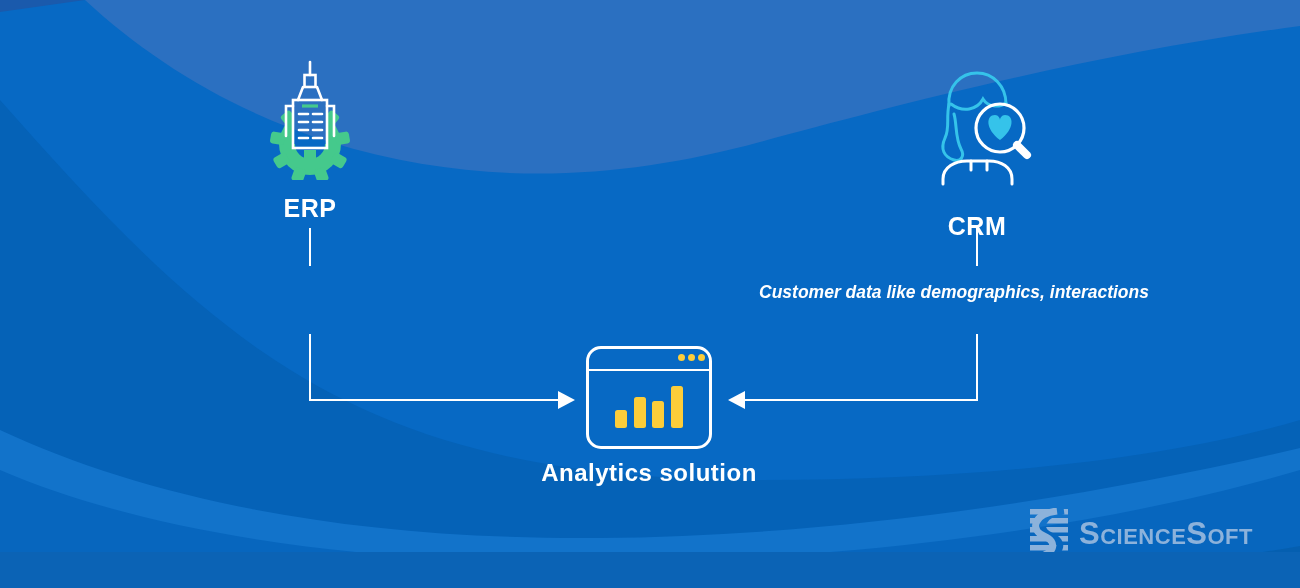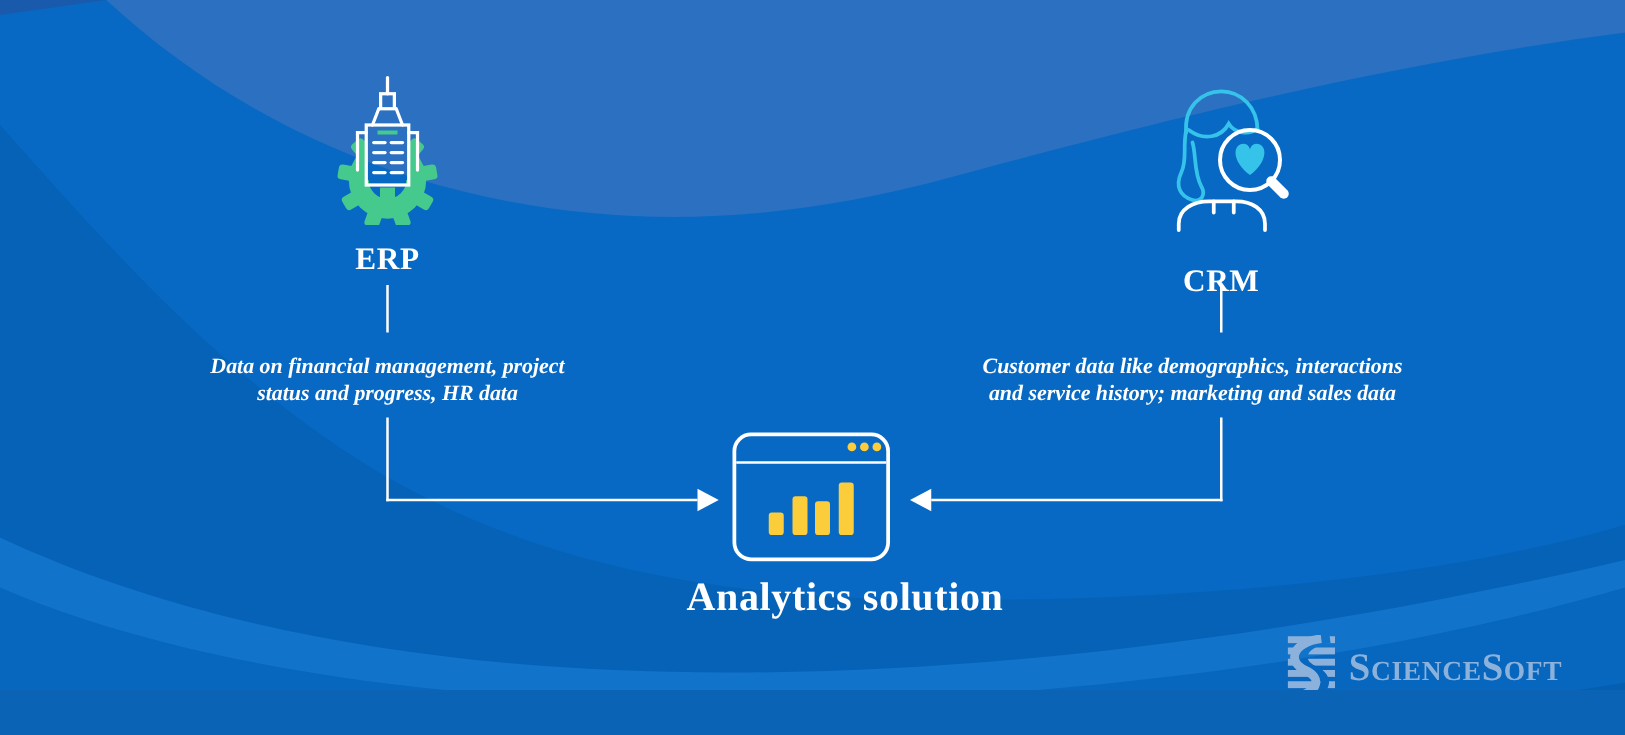--- a/index.html
+++ b/index.html
@@ -1,18 +1,18 @@
 <!DOCTYPE html>
 <html style="--base: #0769C4; --wave-top: #2B70C1; --wave-mid-dark: #0562B7; --wave-crest: #1273CA; --wave-lower: #0766BE; --wave-bottom: #055FB0; --navy-sliver: #1A5AAC; --white: #FFFFFF; --green: #45C98C; --cyan: #35C3EA; --yellow: #FCCD3A; --logo-blue: #8CB2DB;"><head>
 <meta charset="utf-8">
 <style>
   html,body { margin:0; padding:0; background:#0b63b5; }
   .canvas {
     position:relative; width:1300px; height:552px; overflow:hidden;
-    font-family:Liberation Serif, serif;
+    font-family:Liberation Sans, sans-serif;
     color:#fff;
   }
   .bg { position:absolute; inset:0; }
   .abs { position:absolute; }
 
   .node-label {
     position:absolute; text-align:center; font-weight:bold;
     font-size:25px; letter-spacing:0.5px; color:var(--white);
   }
   .desc {
@@ -97,24 +97,20 @@
       <line x1="49" y1="72" x2="58" y2="72"></line>
         <line x1="63" y1="72" x2="72" y2="72"></line>
       <line x1="49" y1="80" x2="58" y2="80"></line>
         <line x1="63" y1="80" x2="72" y2="80"></line>
     </g>
     <line x1="52" y1="48" x2="68" y2="48" stroke="var(--green)" stroke-width="3.2"></line>
   </svg>
 
   <div class="node-label" style="left:260px; top:194px; width:100px;">ERP</div>
   <div class="vline" style="left:309px; top:228px; height:38px;"></div>
-  <div class="desc" style="left:130px; top:281px; width:360px;">
-    <div>Data on financial management, project</div>
-    <div>status and progress, HR data</div>
-  </div>
   <div class="vline" style="left:309px; top:334px; height:67px;"></div>
   <div class="hline" style="left:309px; top:399px; width:249px;"></div>
   <div class="arrow-right" style="left:558px; top:391px;"></div>
 
   <svg class="abs" style="left:915px; top:62px;" width="124" height="124" viewBox="0 0 124 124">
     <g stroke="var(--cyan)" stroke-width="3" fill="none" stroke-linecap="round">
       <path d="M34,44 C32,24 46,11 62,11 C78,11 91,24 91,42"></path>
       <path d="M36,42 C48,51 62,48 68,37 C73,45 84,46 91,41"></path>
       <path d="M34,42 C31,56 35,66 30,76 C25,87 29,95 39,98 C46,100 50,94 46,87 C40,76 42,62 39,52"></path>
     </g>
@@ -126,37 +122,36 @@
       <circle cx="85" cy="66" r="24" stroke="var(--white)" stroke-width="3.2" fill="none"></circle>
       <line x1="102" y1="83" x2="112" y2="93" stroke="var(--white)" stroke-width="8" stroke-linecap="round"></line>
       <path d="M85,78 C70,67 71,53 80,53 C83.5,53 85,56.5 85,58 C85,56.5 86.5,53 90,53 C99,53 100,67 85,78 Z" fill="var(--cyan)"></path>
     </g>
   </svg>
 
   <div class="node-label" style="left:927px; top:212px; width:100px;">CRM</div>
   <div class="vline" style="left:976px; top:228px; height:38px;"></div>
   <div class="desc" style="left:734px; top:281px; width:440px;">
     <div>Customer data like demographics, interactions</div>
-    <div>and service history; marketing and sales data</div>
   </div>
   <div class="vline" style="left:976px; top:334px; height:67px;"></div>
   <div class="hline" style="left:745px; top:399px; width:233px;"></div>
   <div class="arrow-left" style="left:728px; top:391px;"></div>
 
   <div class="window">
     <div class="bar-sep"></div>
     <div class="dot" style="left:89px;"></div>
     <div class="dot" style="left:99px;"></div>
     <div class="dot" style="left:109px;"></div>
     <div class="chart-bar" style="left:26px; top:61px; height:18px;"></div>
     <div class="chart-bar" style="left:45px; top:48px; height:31px;"></div>
     <div class="chart-bar" style="left:63px; top:52px; height:27px;"></div>
     <div class="chart-bar" style="left:82px; top:37px; height:42px;"></div>
   </div>
-  <div class="node-label" style="left:526px; top:459px; width:300px; font-size:32px;">Analytics solution</div>
+  <div class="node-label" style="left:499px; top:459px; width:300px; font-size:24px;">Analytics solution</div>
 
   <div class="logo">
     <svg width="40" height="52" viewBox="0 0 40 52">
       <defs>
         <mask id="logoMask">
           <g fill="#fff">
             <rect x="0" y="1" width="38" height="5.5"></rect>
             <rect x="0" y="10" width="38" height="5.5"></rect>
             <rect x="0" y="19" width="38" height="5.5"></rect>
             <rect x="0" y="28" width="38" height="5.5"></rect>

